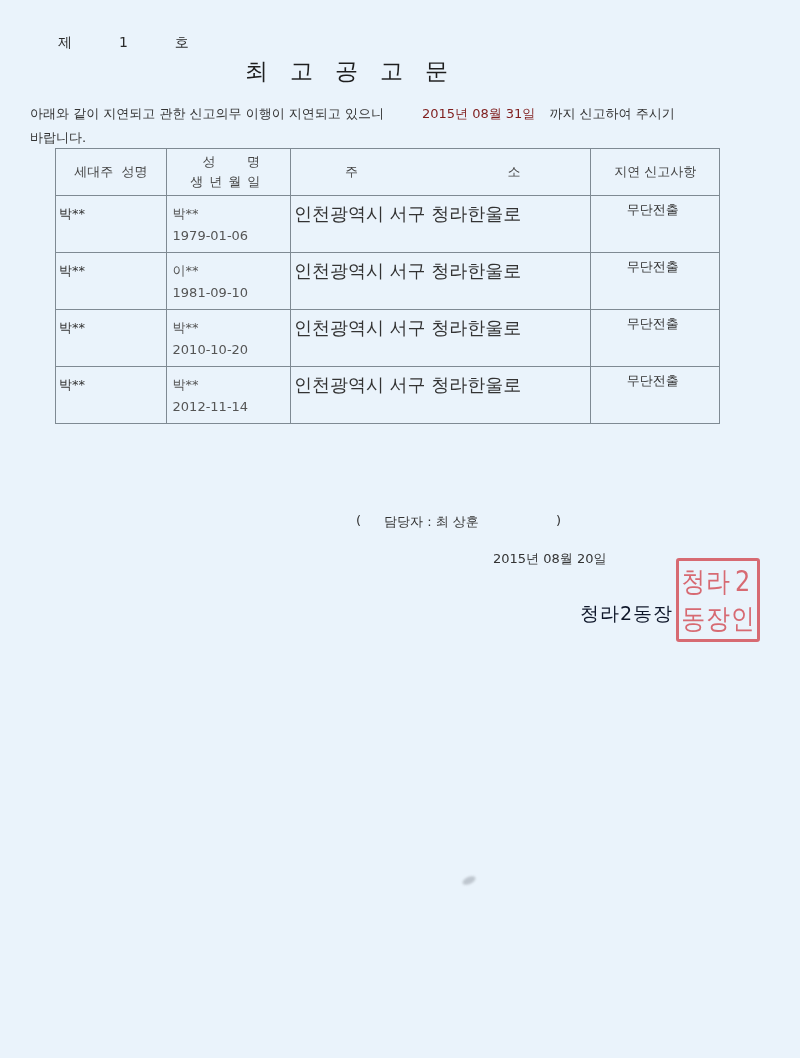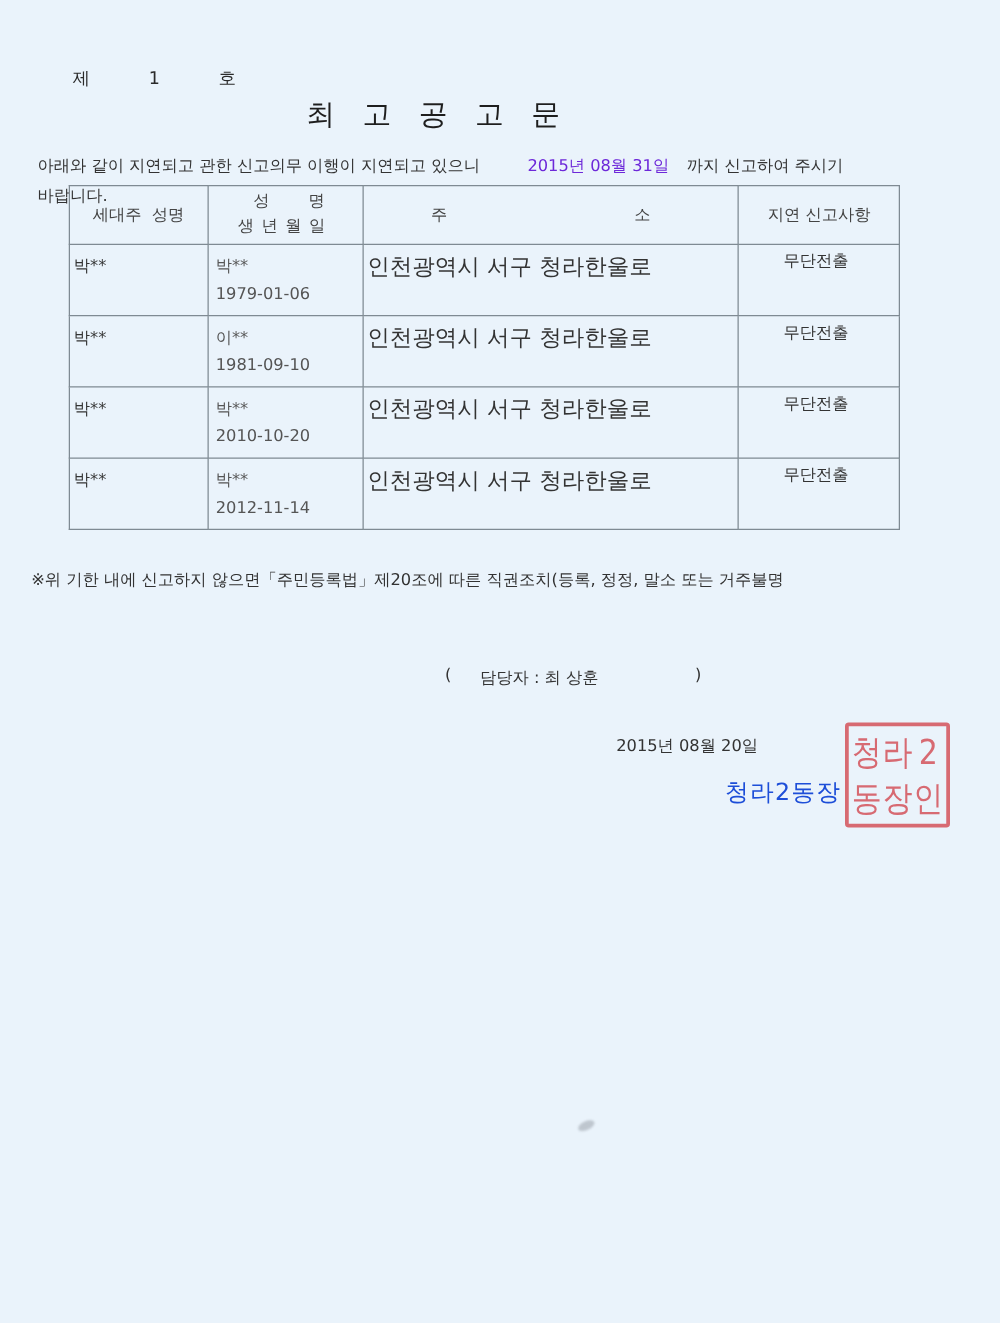--- a/index.html
+++ b/index.html
@@ -2,21 +2,21 @@
 <html><head>
   <meta charset="utf-8">
   <style>
     html, body { margin: 0; padding: 0; }
     body {
       width: 800px; height: 1058px; position: relative; overflow: hidden;
       background: #eaf3fb;
       font-family: "DejaVu Sans", sans-serif;
       color: #2a2a2a;
     }
-    .abs { position: absolute; margin-top: 20px; }
+    .abs { position: absolute; }
     .docnum { left: 58px; top: 34px; font-size: 14px; letter-spacing: 0; }
     .docnum span { display: inline-block; }
     .title { left: 0; width: 715px; top: 56px; text-align: center; font-size: 23px; letter-spacing: 22px; color: #1e1e1e; }
     .intro { left: 30px; top: 102px; font-size: 13px; line-height: 24px; width: 745px; color: #333; }
     .intro .gap { display: inline-block; width: 38px; }
     .intro .gap2 { display: inline-block; width: 14px; }
     table.grid {
       position: absolute; left: 55px; top: 148px; width: 665px;
       border-collapse: collapse; font-size: 13px; color: #333;
     }
@@ -36,22 +36,22 @@
     .h3 { display: flex; justify-content: space-between; padding: 0 70px 0 54px; }
     .cell { padding: 7px 3px 0 3px; line-height: 22px; }
     .cell.name2 { padding-left: 6px; color: #555; }
     .cell.addr { padding-left: 3px; font-size: 18px; color: #333; }
     .cell.status { text-align: center; padding-top: 3px; padding-right: 8px; }
     .date { font-size: 13px; color: #555; }
     .notice { left: 25px; top: 432px; font-size: 13px; line-height: 25px; color: #333; width: 740px; }
     .notice .indent { padding-left: 17px; }
     .contact { left: 356px; top: 513px; font-size: 13px; color: #333; width: 405px; }
     .contact .row { display: flex; }
-    .issued { left: 493px; top: 568px; font-size: 13px; color: #333; }
-    .signer { left: 580px; top: 601px; font-size: 19px; color: #1d4ed8; letter-spacing: 1px; }
+    .issued { left: 493px; top: 550px; font-size: 13px; color: #333; }
+    .signer { left: 580px; top: 601px; font-size: 19px; color: #0f172a; letter-spacing: 1px; }
     .seal {
       left: 676px; top: 558px; width: 84px; height: 84px;
       border: 3px solid #d34c55; border-radius: 3px; box-sizing: border-box;
       color: #d34c55; opacity: 0.82;
       display: grid; grid-template-columns: 1fr 1fr 1fr; grid-template-rows: 1fr 1fr;
       align-items: center; justify-items: center; font-size: 24px; line-height: 1; padding: 2px;
     }
     .seal span { transform: scaleY(1.15); }
     .smudge {
       left: 462px; top: 877px; width: 14px; height: 7px; border-radius: 50%;
@@ -65,21 +65,21 @@
   <span>제</span>
   <span style="width:38px"></span>
   <span>1</span>
   <span style="width:38px"></span>
   <span>호</span>
 </div>
 
 <div class="abs title">최고공고문</div>
 
 <div class="abs intro">
-  <span>아래와 같이 지연되고 관한 신고의무 이행이 지연되고 있으니</span><span class="gap"></span><span style="color:#6d28d9">2015년 08월 31일</span><span class="gap2"></span><span>까지 신고하여 주시기</span><br>
+  <span>아래와 같이 지연되고 관한 신고의무 이행이 지연되고 있으니</span><span class="gap"></span><span style="color:#7f1d1d">2015년 08월 31일</span><span class="gap2"></span><span>까지 신고하여 주시기</span><br>
   <span>바랍니다.</span>
 </div>
 
 <table class="grid">
   <thead>
     <tr>
       <th class="c1" style="white-space:pre">세대주  성명</th>
       <th class="c2 h2">
         <div class="line1">
             <span>성</span>
@@ -162,21 +162,20 @@
           <div class="cell addr">인천광역시 서구 청라한울로</div>
         </td>
       <td>
           <div class="cell status">무단전출</div>
         </td>
     </tr>
   </tbody>
 </table>
 
 <div class="abs notice">
-  <div>※위 기한 내에 신고하지 않으면「주민등록법」제20조에 따른 직권조치(등록, 정정, 말소 또는 거주불명</div>
 </div>
 
 <div class="abs contact">
   <div class="row">
     <span style="width:20px">(</span>
     <span style="width:172px; padding-left:8px">담당자 : 최 상훈</span>
     <span>)</span>
   </div>
 </div>
 

